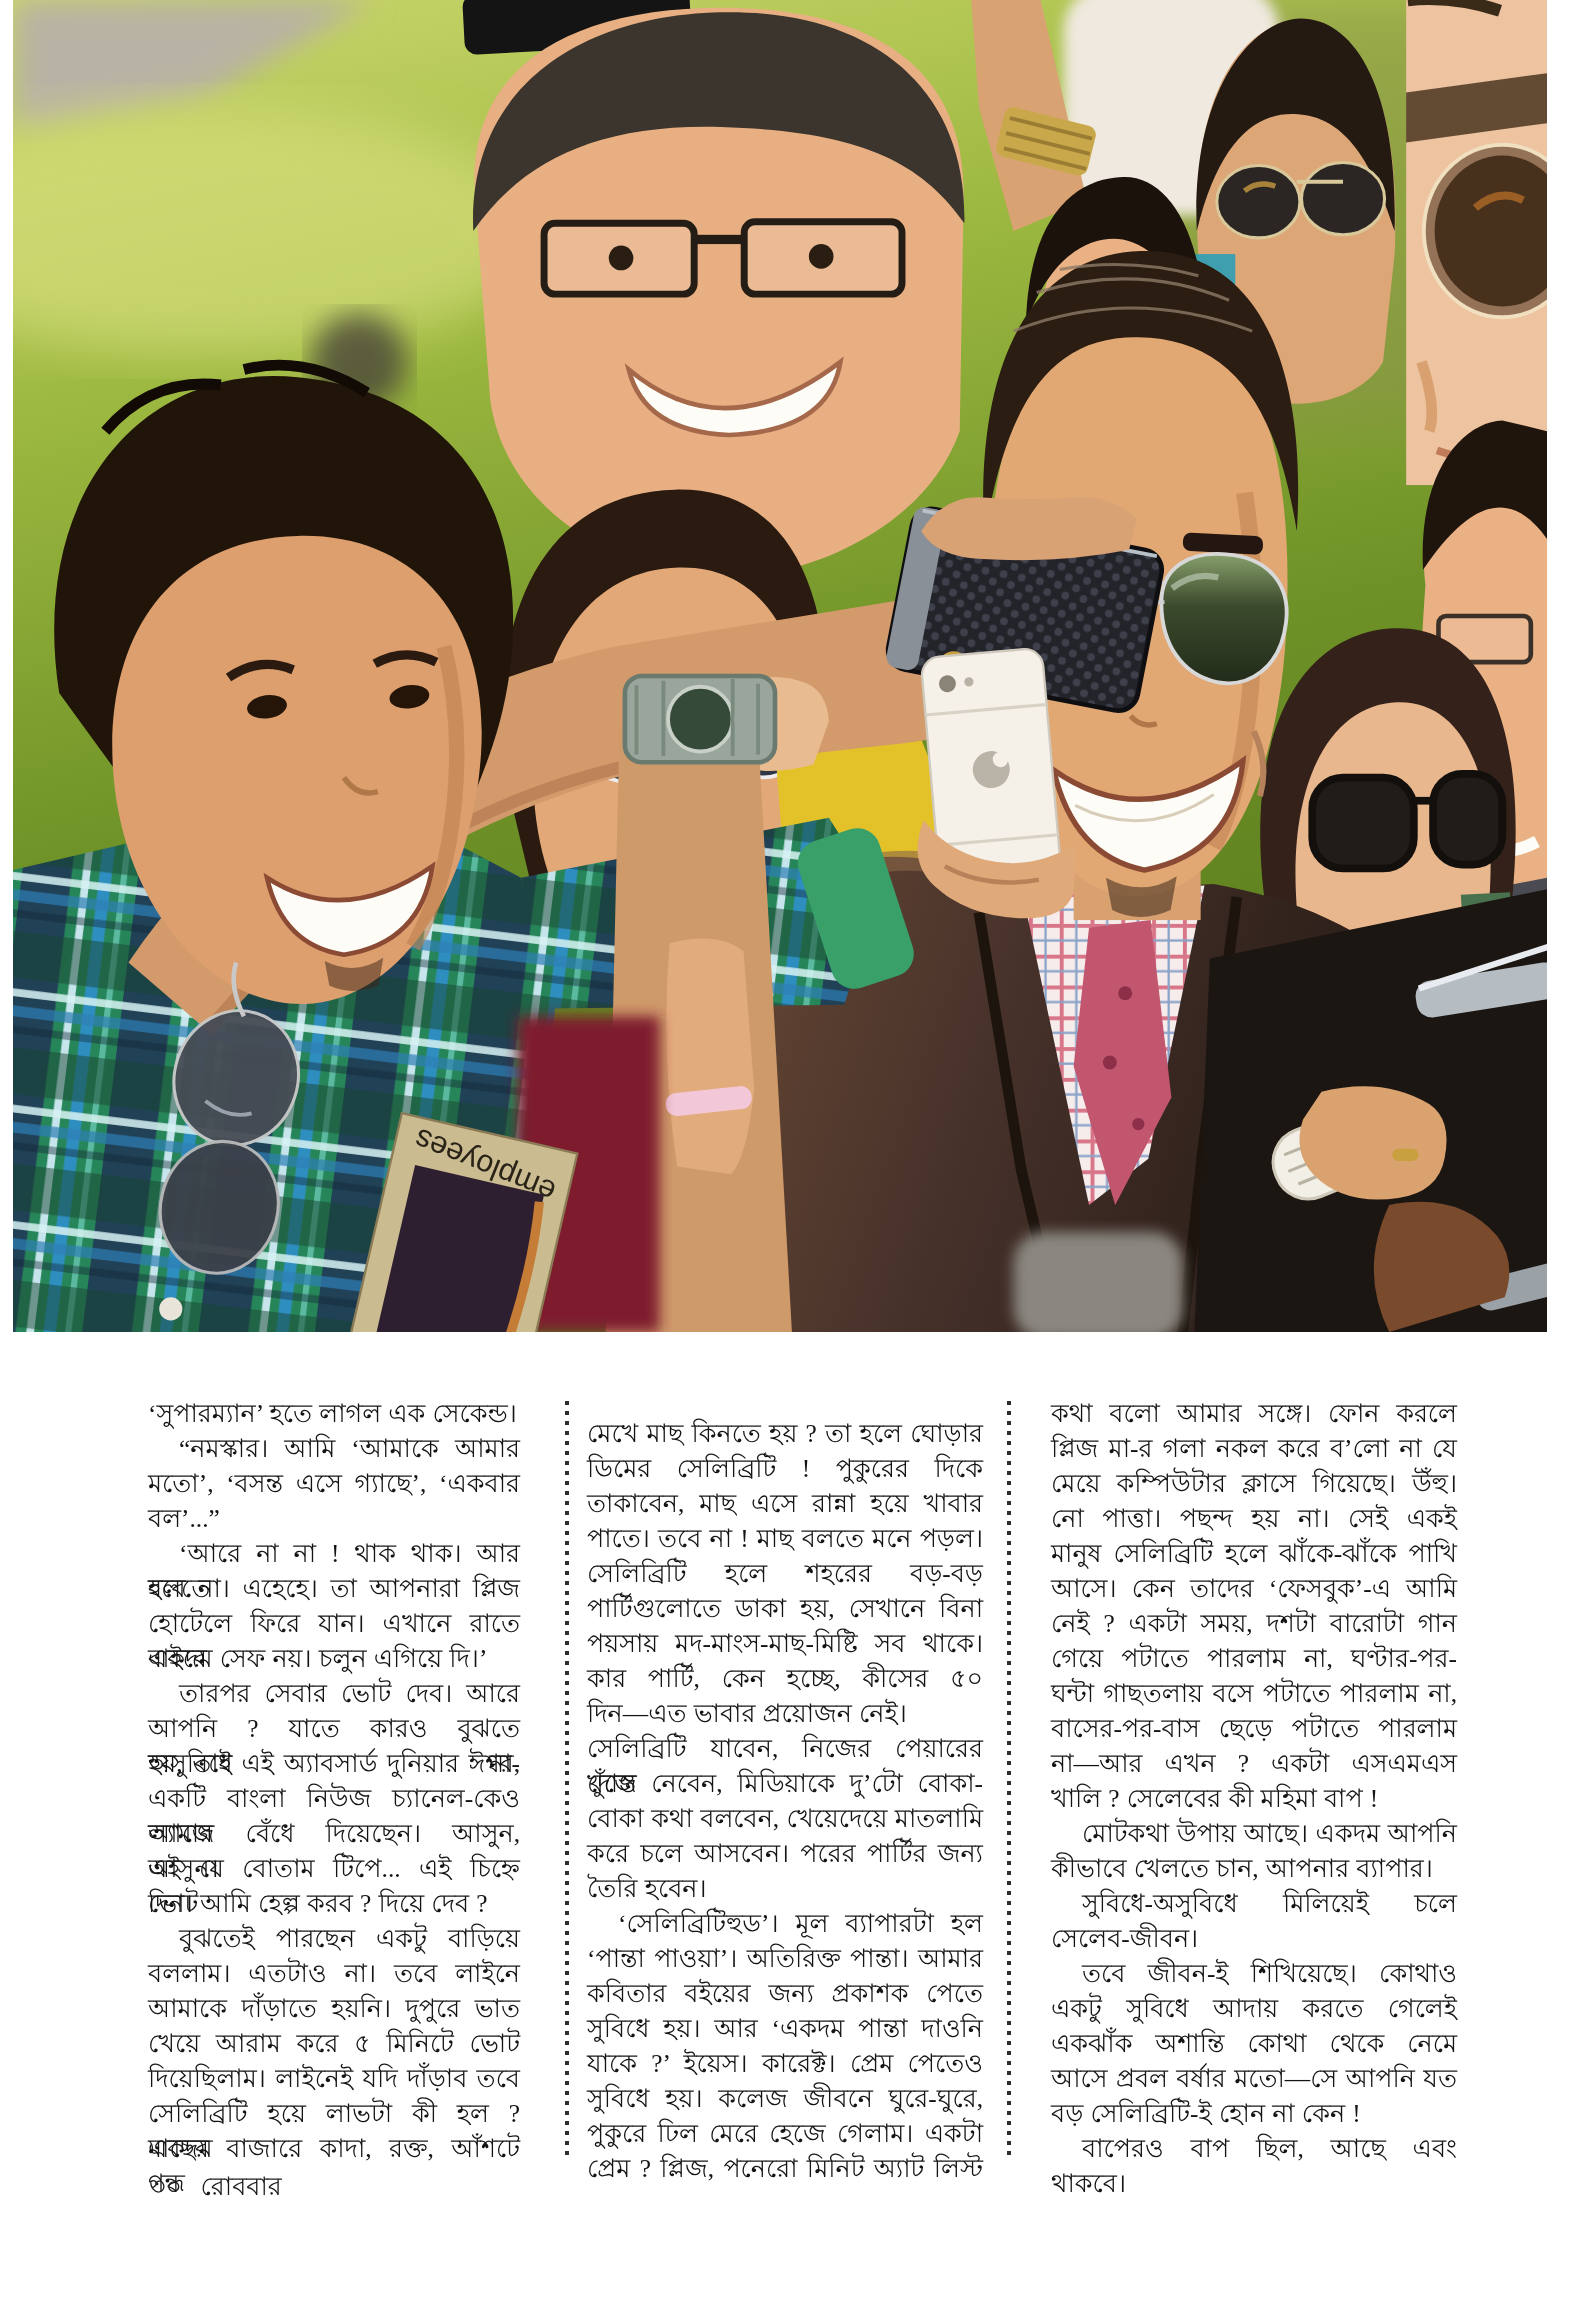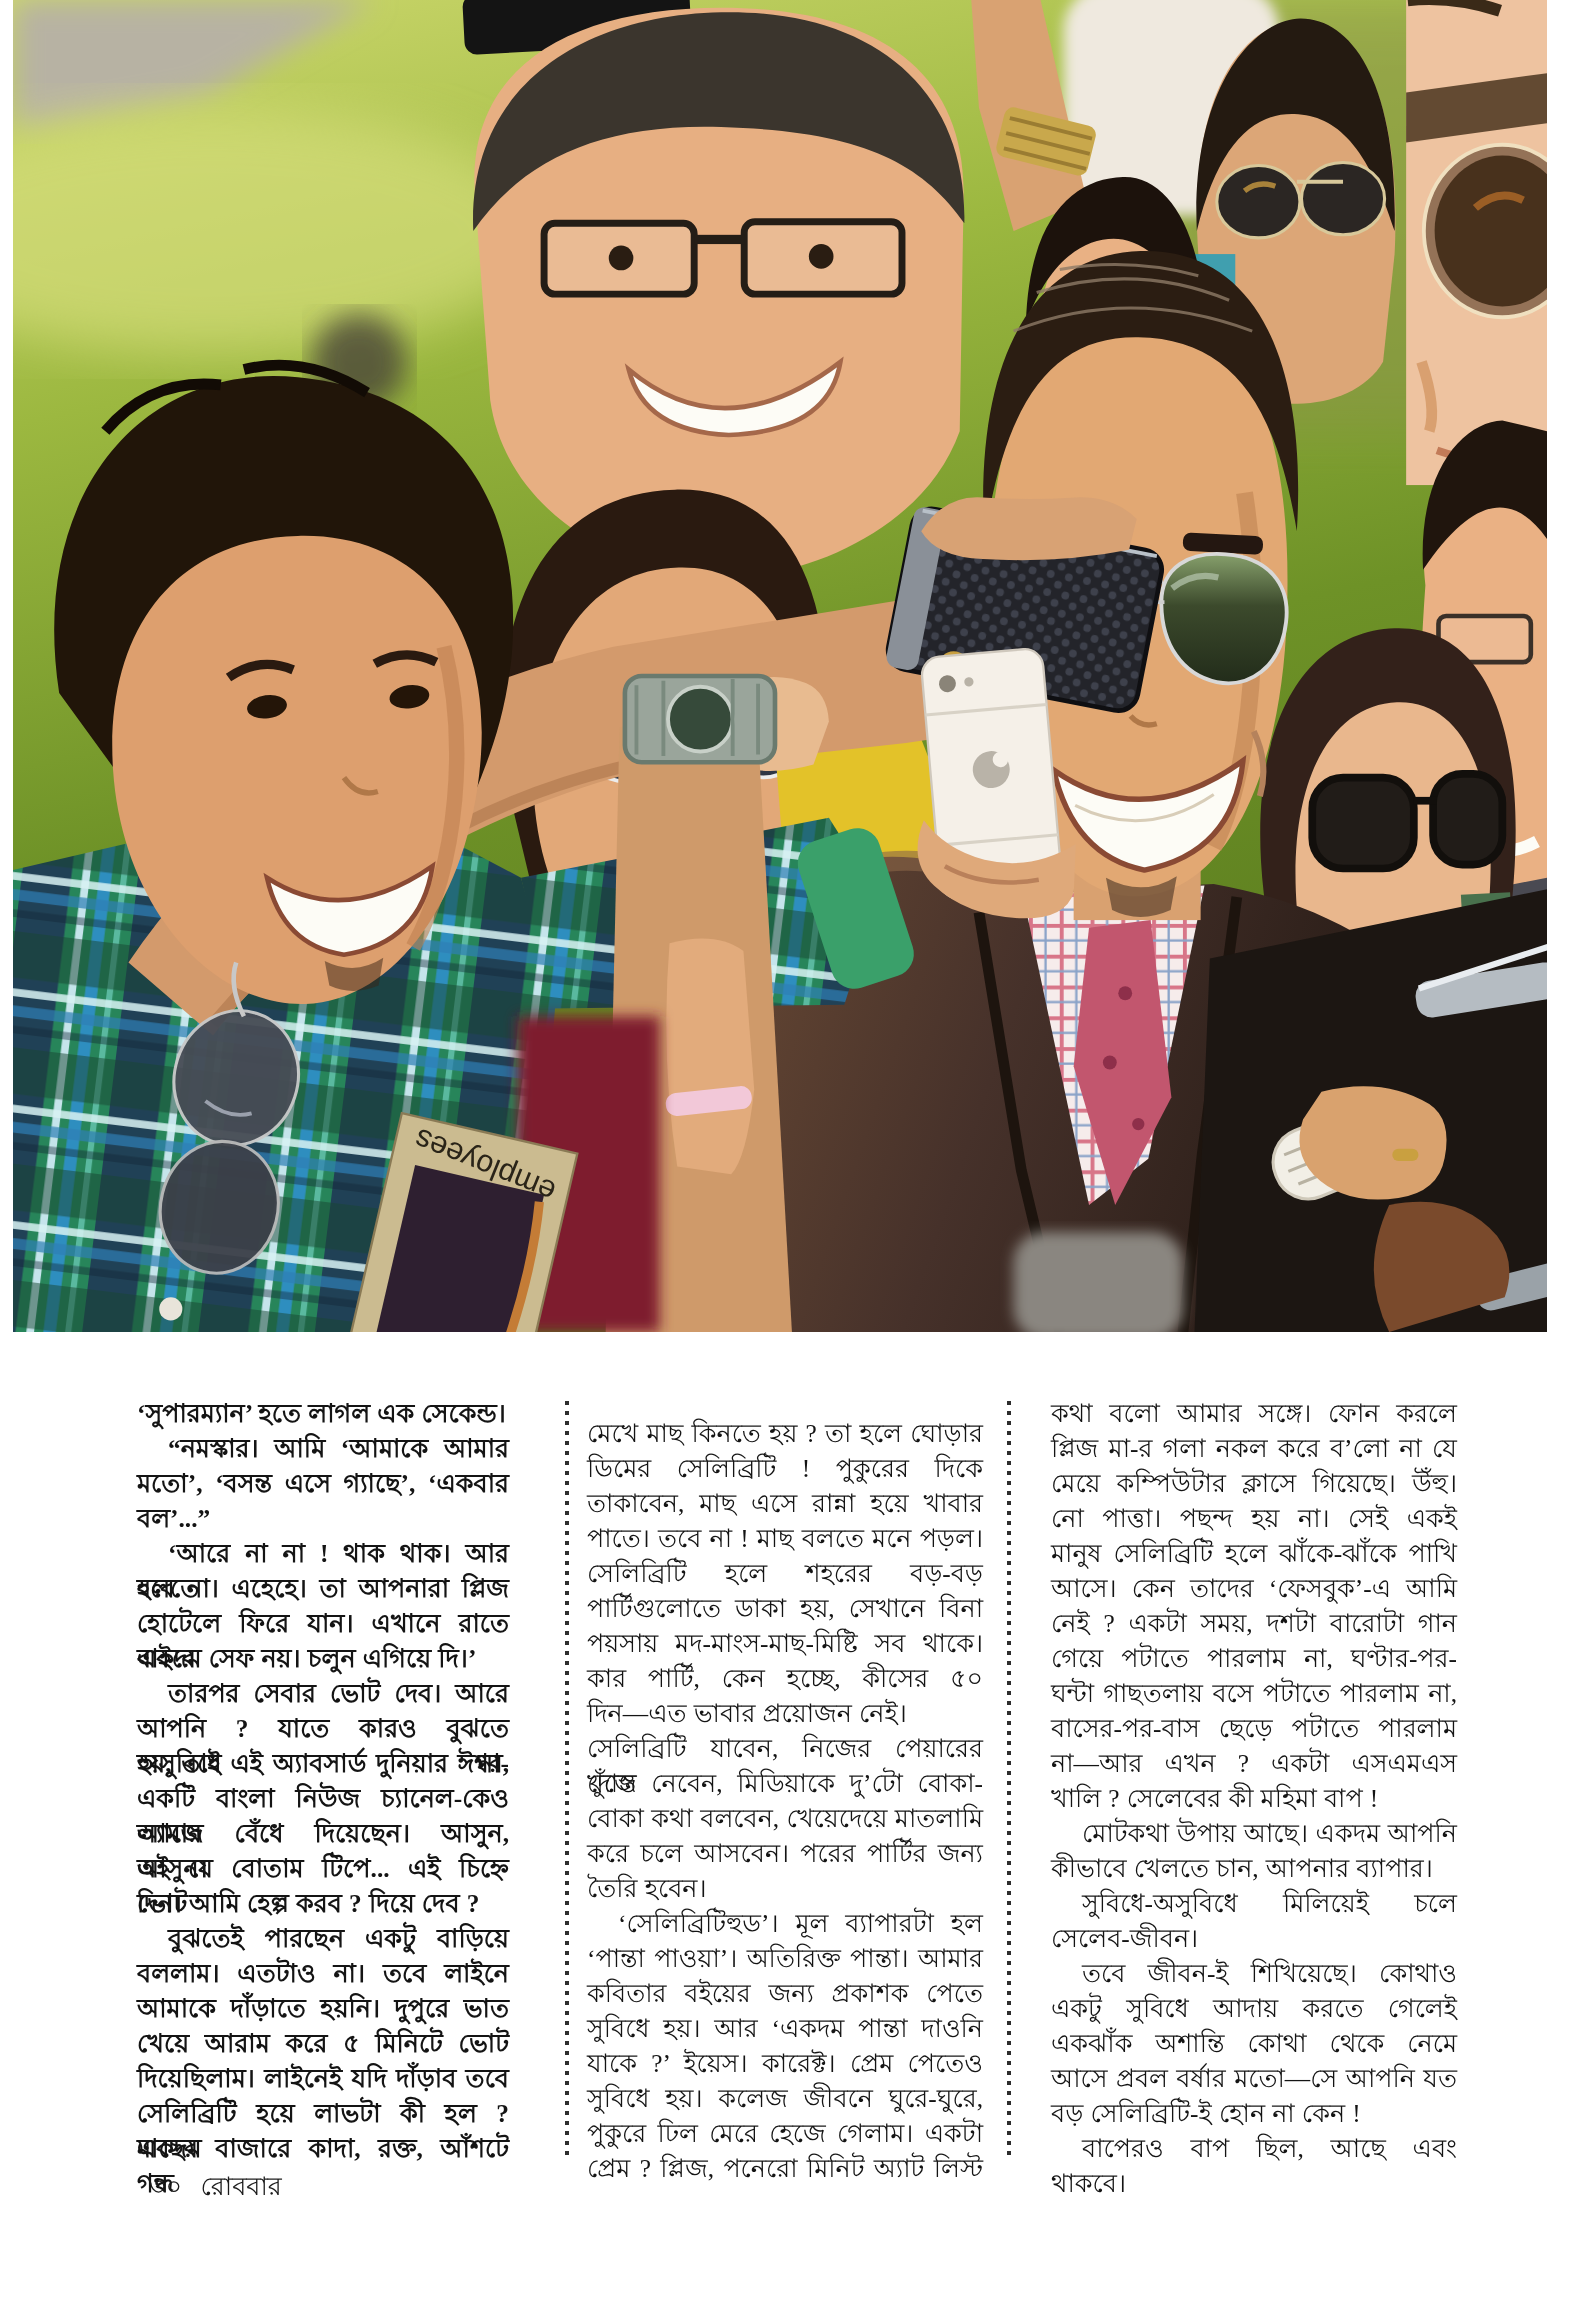--- a/index.html
+++ b/index.html
@@ -4,21 +4,21 @@
 <style>
   html,body{margin:0;padding:0;}
   body{
     width:1573px;height:2319px;background:#ffffff;position:relative;
     font-family:"Liberation Serif","DejaVu Serif",serif;color:#141414;
   }
   .photo-wrap{position:absolute;left:13px;top:0;width:1534px;height:1332px;overflow:hidden;}
   .photo-wrap svg{display:block;width:100%;height:100%;}
   .cols{position:absolute;left:0;top:1396px;width:1573px;}
   .col{position:absolute;top:0;}
-  #col-0{left:137px;width:372px;font-weight:bold;}
+  #col-0{left:148px;width:372px;}
   #col-1{left:587px;width:396px;margin-top:20px;}
   #col-2{left:1032px;width:406px;margin-left:19px;}
   .line{
     height:35px;line-height:35px;font-size:25.4px;
     text-align:justify;overflow:visible;word-spacing:0.8px;
   }
   .line.just::after{content:"";display:inline-block;width:100%;height:0;}
   .line.ind{text-indent:31px;}
   .sep{
     position:absolute;top:1401px;height:758px;width:3.8px;

